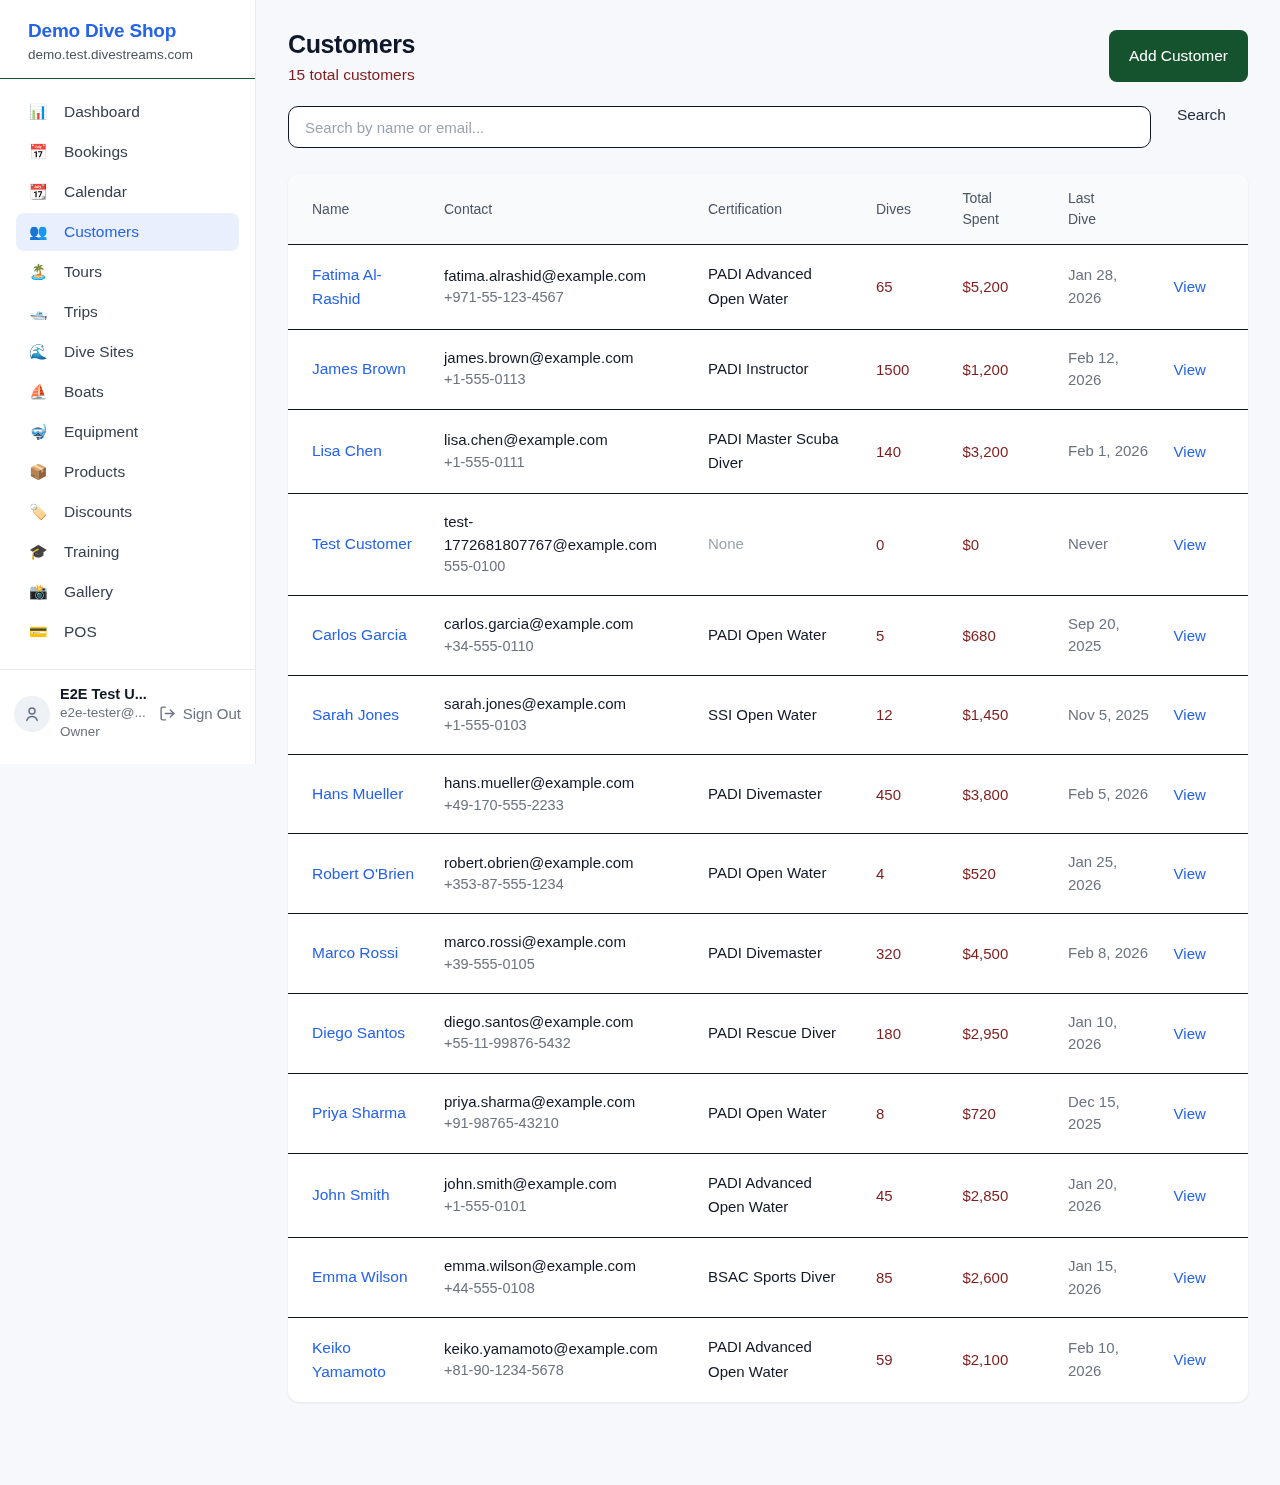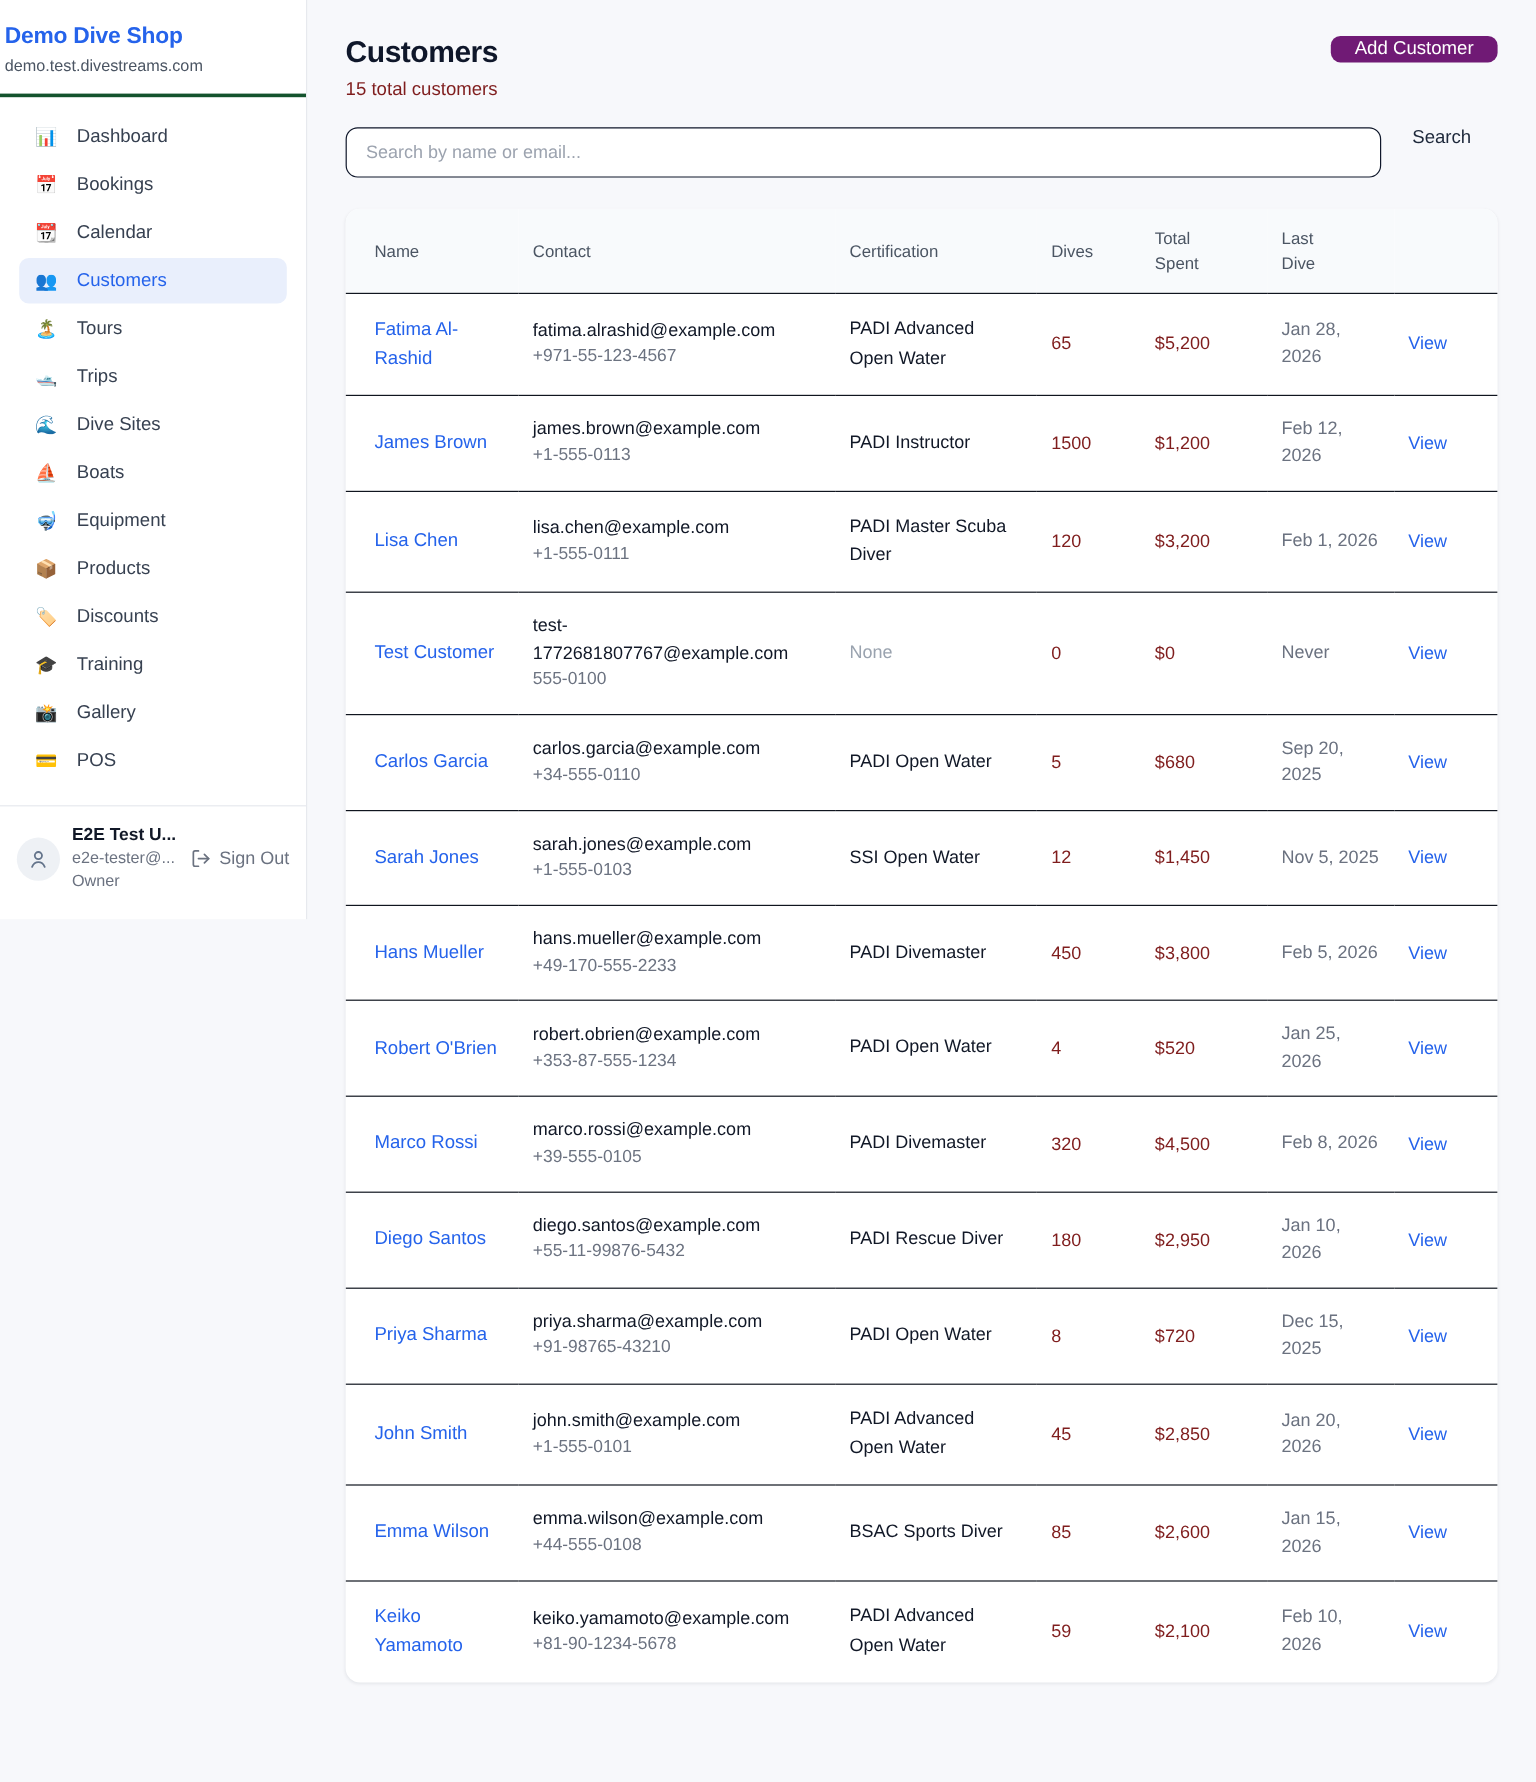--- a/index.html
+++ b/index.html
@@ -12,21 +12,21 @@
     display: flex;
     align-items: flex-start;
   }
   
   aside {
     width: 256px; flex: 0 0 256px;
     background: #ffffff;
     border-right: 1px solid #e7e9ee;
     display: flex; flex-direction: column;
   }
-  .side-head { padding: 20px 4px 16px; border-bottom: 3px solid #14532d; }
+  .side-head { padding: 20px 28px 16px; border-bottom: 1px solid #14532d; }
   .shop-name { color: #2563eb; font-size: 19px; font-weight: bold; margin-bottom: 5px; letter-spacing: -0.2px; }
   .shop-domain { color: #4b5563; font-size: 13.5px; }
   nav { padding: 14px 16px 10px; display: flex; flex-direction: column; gap: 2px; }
   .nav-item {
     display: flex; align-items: center; gap: 14px;
     padding: 10px 12px; border-radius: 8px;
     color: #374151; font-size: 15.5px; cursor: pointer;
   }
   .nav-item.active { background: #e9effc; color: #2563eb; }
   .nav-icon { width: 22px; text-align: center; font-size: 15px; flex: 0 0 22px; }
@@ -47,22 +47,22 @@
     margin-left: auto; background: none; border: none; cursor: pointer;
     display: flex; align-items: center; gap: 7px;
     color: #6b7280; font-size: 15px; font-family: inherit; white-space: nowrap;
   }
   
   main { flex: 1; padding: 30px 32px 28px; }
   .page-head { display: flex; justify-content: space-between; align-items: flex-start; margin-bottom: 22px; }
   h1 { font-size: 25px; color: #0f172a; letter-spacing: -0.4px; margin-bottom: 7px; }
   .subtitle { font-size: 15.5px; color: #7f1d1d; }
   .btn-primary {
-    background: #701a75; color: #fff; border: none; border-radius: 8px;
-    font-size: 15.5px; font-family: inherit; padding: 2px 20px; cursor: pointer;
+    background: #14532d; color: #fff; border: none; border-radius: 8px;
+    font-size: 15.5px; font-family: inherit; padding: 17px 20px; cursor: pointer;
   }
   .search-row { display: flex; align-items: flex-start; margin-bottom: 26px; }
   .search-input {
     flex: 1; height: 42px; background: #fff;
     border: 1px solid #0f172a; border-radius: 10px;
     padding: 0 16px; font-size: 15px; font-family: inherit; color: #111827;
   }
   .search-input::placeholder { color: #9ca3af; }
   .btn-search {
     background: none; border: none; cursor: pointer;
@@ -243,21 +243,21 @@
     <td class="c-last">Feb 12, 2026</td>
     <td class="c-view"><a href="#">View</a></td>
   </tr>
           <tr>
     <td class="c-name"><a href="#">Lisa Chen</a></td>
     <td>
       <div class="c-email">lisa.chen@example.com</div>
       <div class="c-phone">+1-555-0111</div>
     </td>
     <td class="c-cert">PADI Master Scuba Diver</td>
-    <td class="c-dives">120</td>
+    <td class="c-dives">140</td>
     <td class="c-spent">$3,200</td>
     <td class="c-last">Feb 1, 2026</td>
     <td class="c-view"><a href="#">View</a></td>
   </tr>
           <tr>
     <td class="c-name"><a href="#">Test Customer</a></td>
     <td>
       <div class="c-email">test-1772681807767@example.com</div>
       <div class="c-phone">555-0100</div>
     </td>

